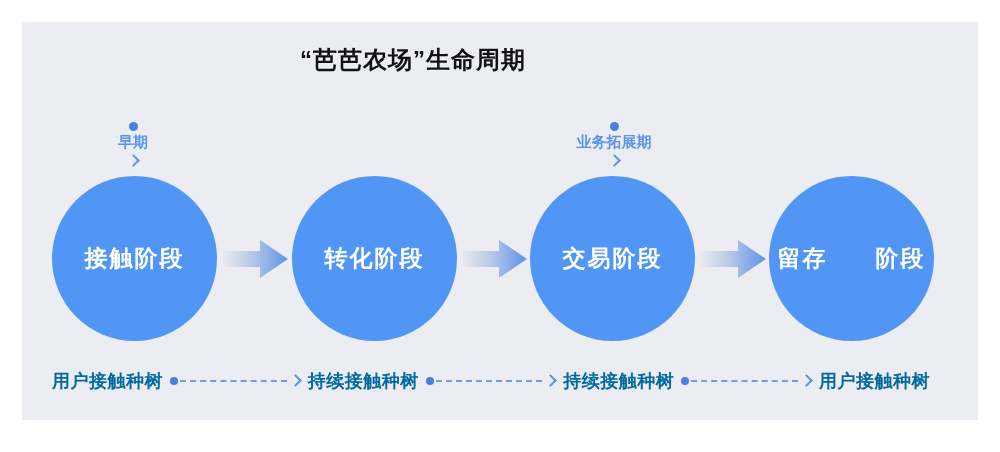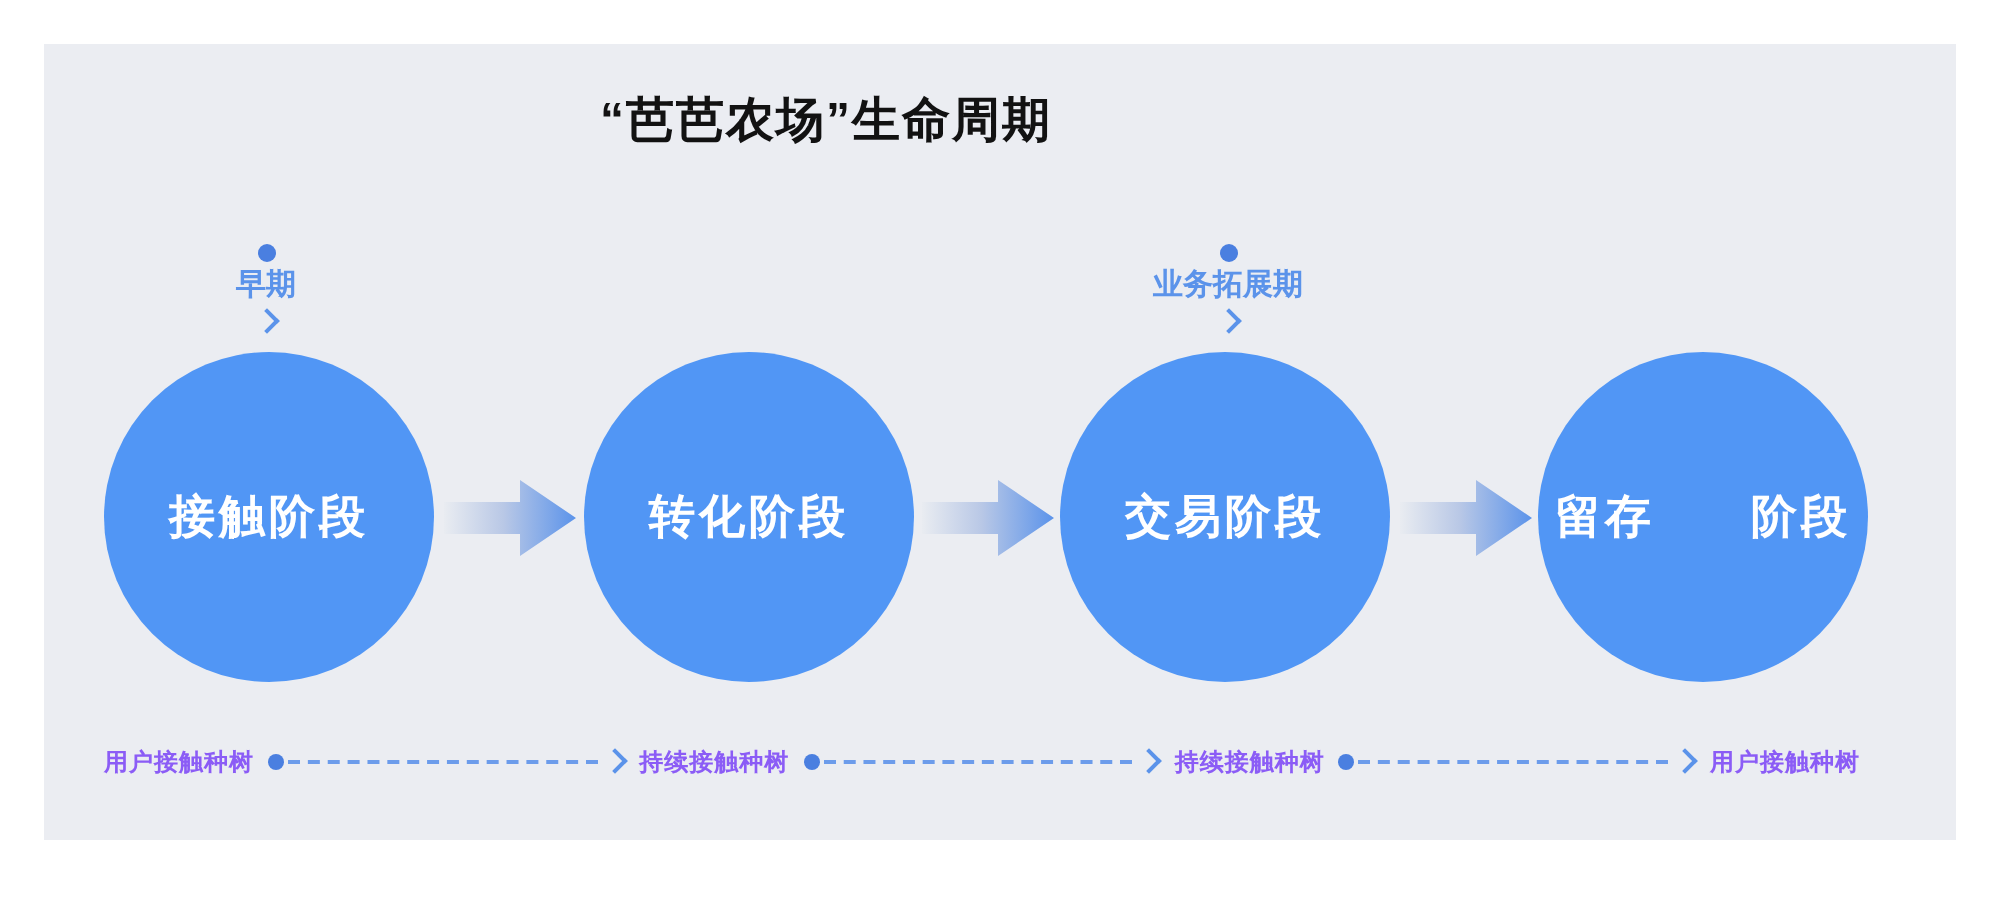--- a/index.html
+++ b/index.html
@@ -140,23 +140,23 @@
     position: absolute;
     left: 52px;
     top: 368px;
     width: 878px;
     height: 26px;
     display: flex;
     align-items: center;
   }
   .action-label {
     flex: 0 0 auto;
-    font-size: 12px;
-    font-weight: bold;
-    color: #8b5cf6;
+    font-size: 18px;
+    font-weight: bold;
+    color: #0369a1;
     white-space: nowrap;
     letter-spacing: 0.5px;
   }
   .action-conn {
     flex: 1 1 auto;
     display: flex;
     align-items: center;
     padding: 0 7px;
     min-width: 0;
   }

